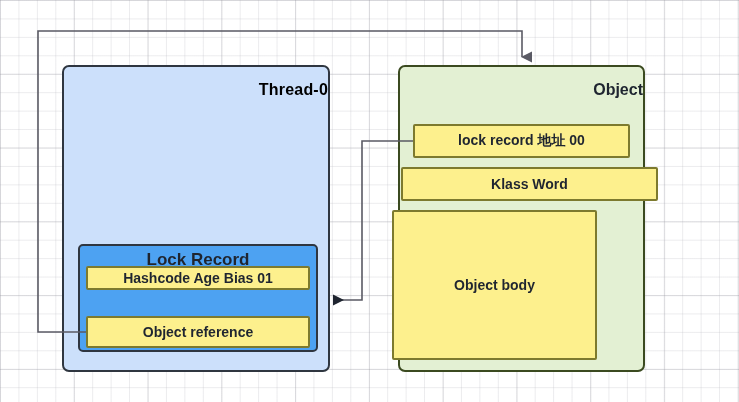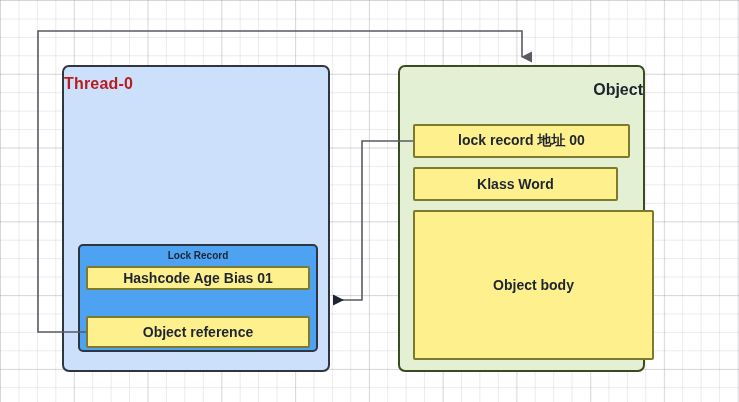--- a/index.html
+++ b/index.html
@@ -23,35 +23,35 @@
   .box{position:absolute;box-sizing:border-box;}
 
   
   .thread-box{
     left:62px;top:65px;width:268px;height:307px;
     background:#cce0fb;
     border:2px solid #2f3640;
     border-radius:7px;
   }
   .thread-title{
-    position:absolute;left:0;top:8px;width:100%;
-    text-align:left;font-size:16px;font-weight:bold;color:#b91c1c;
+    position:absolute;left:0;top:14px;width:100%;
+    text-align:right;font-size:16px;font-weight:bold;color:#000000;
     letter-spacing:.2px;
   }
 
   
   .lockrec-box{
     left:78px;top:244px;width:240px;height:108px;
     background:#4da2f2;
     border:2px solid #2f3640;
     border-radius:5px;
   }
   .lockrec-title{
     position:absolute;left:0;top:4px;width:100%;
-    text-align:center;font-size:10px;font-weight:bold;color:#1f2530;
+    text-align:center;font-size:17px;font-weight:bold;color:#1f2530;
   }
 
   
   .object-box{
     left:398px;top:65px;width:247px;height:307px;
     background:#e3f0d3;
     border:2px solid #3b4a20;
     border-radius:7px;
   }
   .object-title{
@@ -93,22 +93,22 @@
   </div>
 
   <div class="cell" style="left:86px;top:266px;width:224px;height:24px;">Hashcode Age Bias 01</div>
   <div class="cell" style="left:86px;top:316px;width:224px;height:32px;">Object reference</div>
 
   <div class="box object-box">
     <div class="object-title">Object</div>
   </div>
 
   <div class="cell" style="left:413px;top:124px;width:217px;height:34px;">lock record 地址 00</div>
-  <div class="cell" style="left:413px;top:167px;width:205px;height:34px;">Klass Word</div>
-  <div class="cell" style="left:413px;top:210px;width:241px;height:150px;">Object body</div>
+  <div class="cell" style="left:401px;top:167px;width:257px;height:34px;">Klass Word</div>
+  <div class="cell" style="left:392px;top:210px;width:205px;height:150px;">Object body</div>
 
   <svg id="wires">
     <defs>
       <marker id="arrow-down" viewBox="0 0 10 10" refX="5" refY="9" markerWidth="7" markerHeight="7" orient="auto-start-reverse">
         <path d="M 0 0 L 10 0 L 5 10 z" fill="#5a5a64"></path>
       </marker>
       <marker id="arrow-left" viewBox="0 0 10 10" refX="9" refY="5" markerWidth="7" markerHeight="7" orient="auto">
         <path d="M 10 0 L 10 10 L 0 5 z" fill="#1f2530"></path>
       </marker>
     </defs>

